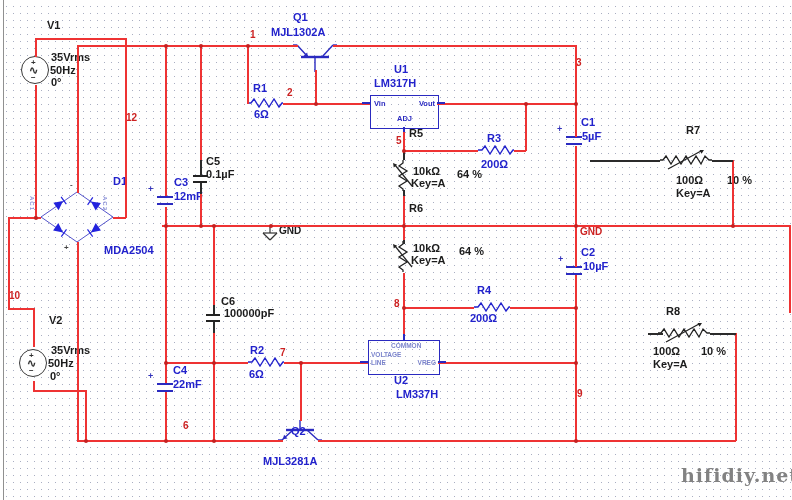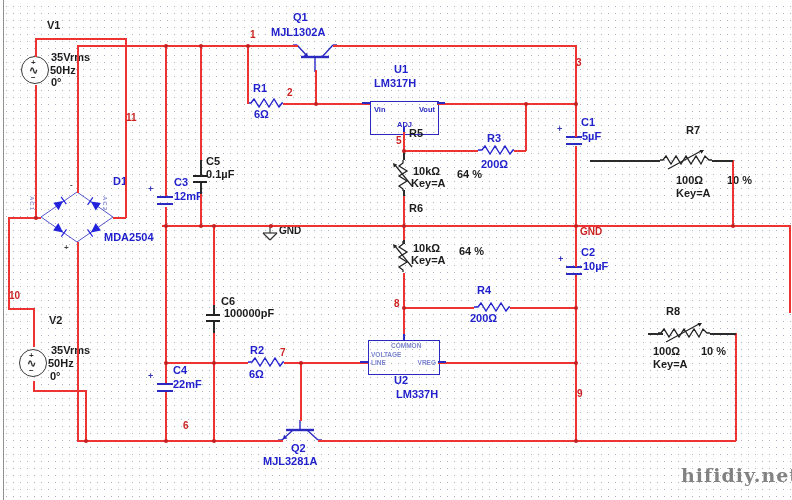--- a/index.html
+++ b/index.html
@@ -83,21 +83,21 @@
       <line x1="30" y1="0" x2="30" y2="10"></line>
       <line x1="16" y1="10" x2="44" y2="10" stroke-width="2.4"></line>
       <line x1="12" y1="20" x2="23" y2="10"></line>
         <line x1="48" y1="20" x2="37" y2="10"></line>
       <line x1="8" y1="20" x2="12" y2="20"></line>
         <line x1="48" y1="20" x2="52" y2="20"></line>
     </g>
     <polygon points="12.8,19.3 17.5,18.5 14.1,14.8" fill="#2a2ac0"></polygon>
   </svg>
 
-  <div class="box" style="left:370px;top:101px;width:67px;height:32px">
+  <div class="box" style="left:370px;top:95px;width:67px;height:32px">
     <span class="pin" style="left:3px;top:4px">Vin</span>
     <span class="pin" style="right:3px;top:4px">Vout</span>
     <span class="pin" style="left:26px;top:19px">ADJ</span>
   </div>
   <div class="box" style="left:368px;top:340px;width:70px;height:33px">
     <span class="pin2" style="left:22px;top:2px">COMMON</span>
     <span class="pin2" style="left:2px;top:11px">VOLTAGE</span>
     <span class="pin2" style="left:2px;top:19px">LINE</span>
     <span class="pin2" style="right:3px;top:19px">VREG</span>
   </div>
@@ -165,25 +165,25 @@
   <span class="lbl k" style="left:47px;top:20px">V1</span>
   <span class="lbl k" style="left:51px;top:52px">35Vrms</span>
   <span class="lbl k" style="left:50px;top:65px">50Hz</span>
   <span class="lbl k" style="left:51px;top:77px">0°</span>
   <span class="lbl k" style="left:49px;top:315px">V2</span>
   <span class="lbl k" style="left:51px;top:345px">35Vrms</span>
   <span class="lbl k" style="left:48px;top:358px">50Hz</span>
   <span class="lbl k" style="left:50px;top:371px">0°</span>
 
   <span class="lbl" style="left:113px;top:176px">D1</span>
-  <span class="lbl" style="left:104px;top:232px">MDA2504</span>
+  <span class="lbl" style="left:104px;top:245px">MDA2504</span>
 
   <span class="lbl" style="left:293px;top:12px">Q1</span>
   <span class="lbl" style="left:271px;top:27px">MJL1302A</span>
-  <span class="lbl" style="left:291px;top:443px">Q2</span>
+  <span class="lbl" style="left:291px;top:426px">Q2</span>
   <span class="lbl" style="left:263px;top:456px">MJL3281A</span>
 
   <span class="lbl" style="left:394px;top:64px">U1</span>
   <span class="lbl" style="left:374px;top:78px">LM317H</span>
   <span class="lbl" style="left:394px;top:375px">U2</span>
   <span class="lbl" style="left:396px;top:389px">LM337H</span>
 
   <span class="lbl" style="left:253px;top:83px">R1</span>
   <span class="lbl" style="left:254px;top:109px">6Ω</span>
   <span class="lbl" style="left:250px;top:345px">R2</span>
@@ -226,21 +226,21 @@
 
   <span class="net" style="left:250px;top:30px">1</span>
   <span class="net" style="left:287px;top:88px">2</span>
   <span class="net" style="left:576px;top:58px">3</span>
   <span class="net" style="left:396px;top:136px">5</span>
   <span class="net" style="left:183px;top:421px">6</span>
   <span class="net" style="left:280px;top:348px">7</span>
   <span class="net" style="left:394px;top:299px">8</span>
   <span class="net" style="left:577px;top:389px">9</span>
   <span class="net" style="left:9px;top:291px">10</span>
-  <span class="net" style="left:126px;top:113px">11</span>
+  <span class="net" style="left:126px;top:113px">12</span>
   <span class="net" style="left:580px;top:227px">GND</span>
   <span class="lbl k" style="left:279px;top:226px;font-size:10px">GND</span>
 
   <span class="wm" style="left:681px;top:464px">hifidiy.net</span>
 <div class="w wh" style="left: 35px; top: 38px; width: 91px;"></div>
     <div class="w wh" style="left: 8px; top: 217px; width: 33px;"></div>
     <div class="w wh" style="left: 113px; top: 217px; width: 13px;"></div>
     <div class="w wh" style="left: 8px; top: 308px; width: 26px;"></div>
     <div class="w wh" style="left: 33px; top: 390px; width: 53px;"></div>
     <div class="w wh" style="left: 77px; top: 45px; width: 221px;"></div>

